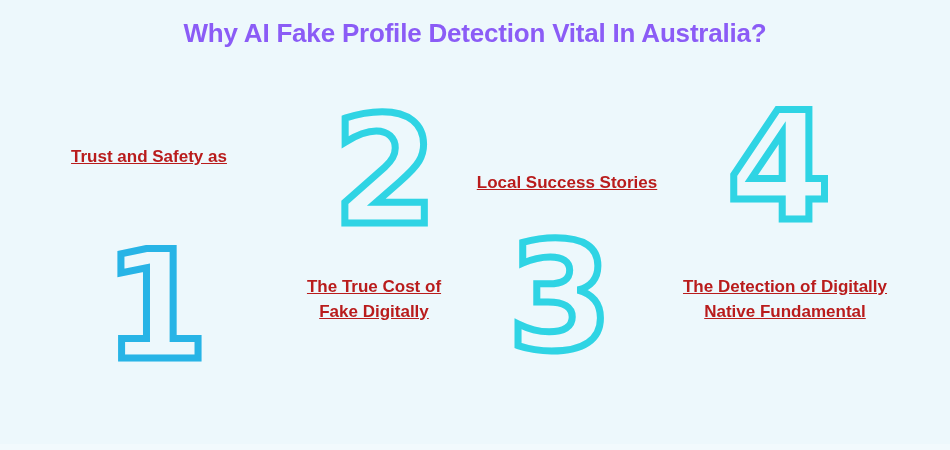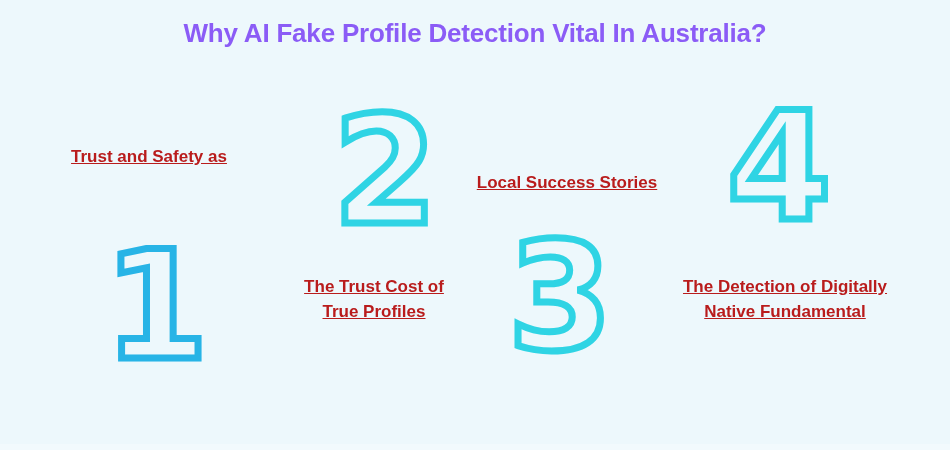--- a/index.html
+++ b/index.html
@@ -132,22 +132,22 @@
 
   <div class="label l2">
     <span>Local Success Stories</span>
   </div>
 
   <div class="numeral n4">4</div>
 
   <div class="numeral n1">1</div>
 
   <div class="label l3">
-    <span>The Trust Cost of</span>
-    <span>True Profiles</span>
+    <span>The True Cost of</span>
+    <span>Fake Digitally</span>
   </div>
 
   <div class="numeral n3">3</div>
 
   <div class="label l4">
     <span>The Detection of Digitally</span>
     <span>Native Fundamental</span>
   </div>
 
   <div class="bottom-strip"></div>

